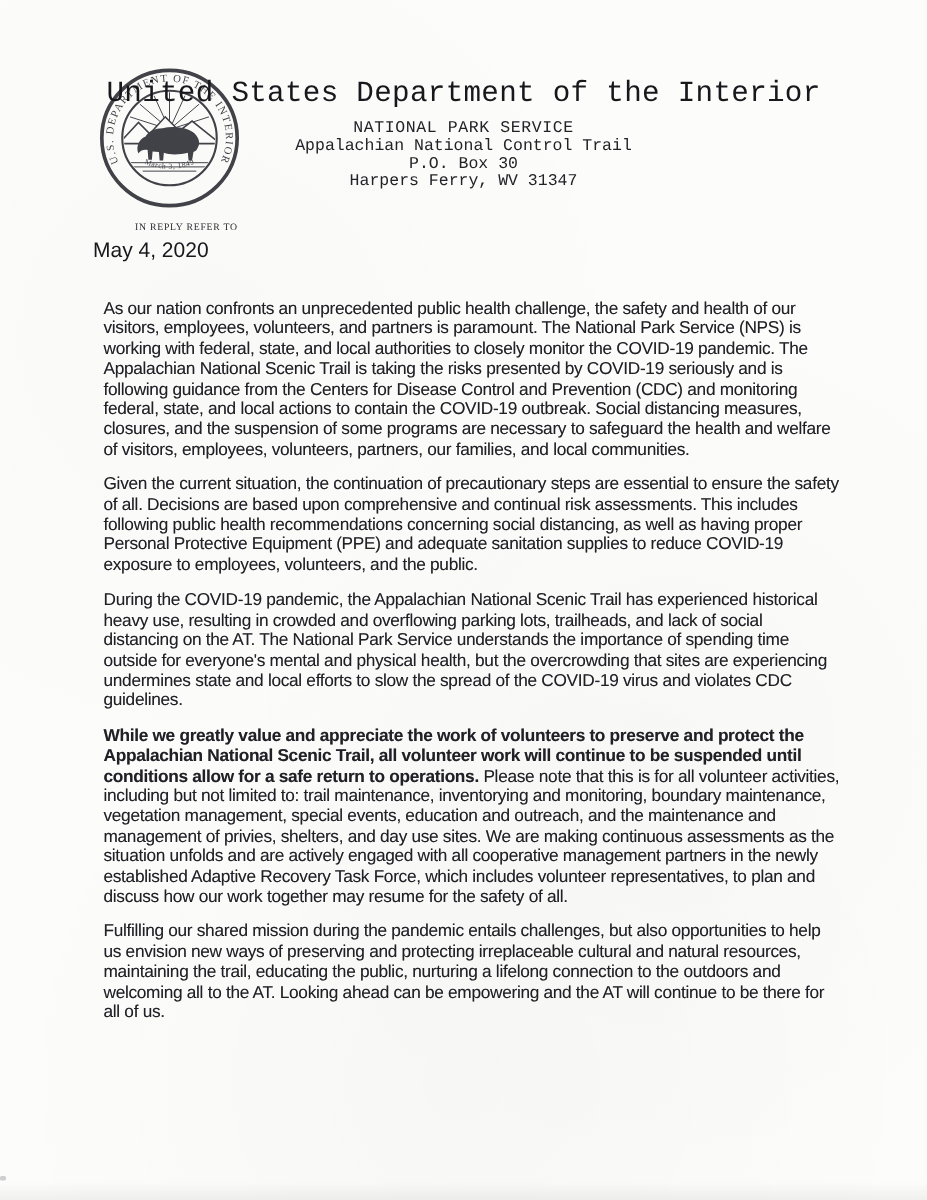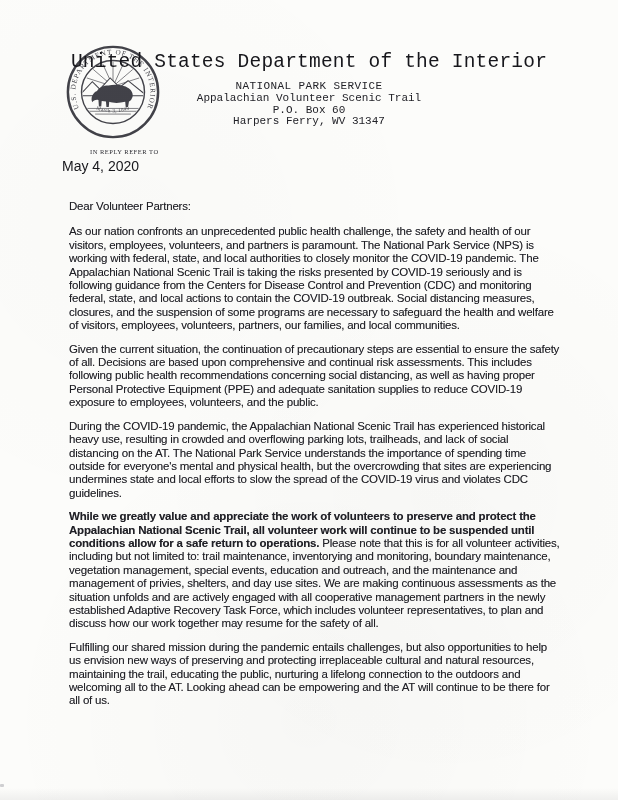--- a/index.html
+++ b/index.html
@@ -83,32 +83,31 @@
     </g>
     <text font-family="Liberation Serif, serif" font-size="5.4" letter-spacing=".4" fill="#2e2e36">
       <textPath href="#datePath" startOffset="50%" text-anchor="middle">March 3, 1849</textPath>
     </text>
   </svg>
 
   <div class="head-block">
     <div class="dept-title">United States Department of the Interior</div>
     <div class="sub-block">
       <div class="agency">NATIONAL PARK SERVICE</div>
-      <div>Appalachian Volunteer Scenic Trail</div>
-      <div>P.O. Box 60</div>
+      <div>Appalachian National Control Trail</div>
+      <div>P.O. Box 30</div>
       <div>Harpers Ferry, WV  31347</div>
     </div>
   </div>
 
   <div class="refer">IN REPLY REFER TO</div>
 
   <div class="date-line">May 4, 2020</div>
 
   <div class="letter-body">
-    <p class="salutation">Dear Volunteer Partners:</p>
 
     <p class="para"><span class="bold"></span><span>As our nation confronts an unprecedented public health challenge, the safety and health of our visitors, employees, volunteers, and partners is paramount. The National Park Service (NPS) is working with federal, state, and local authorities to closely monitor the COVID-19 pandemic. The Appalachian National Scenic Trail is taking the risks presented by COVID-19 seriously and is following guidance from the Centers for Disease Control and Prevention (CDC) and monitoring federal, state, and local actions to contain the COVID-19 outbreak.  Social distancing measures, closures, and the suspension of some programs are necessary to safeguard the health and welfare of visitors, employees, volunteers, partners, our families, and local communities.</span></p>
 
     <p class="para"><span class="bold"></span><span>Given the current situation, the continuation of precautionary steps are essential to ensure the safety of all. Decisions are based upon comprehensive and continual risk assessments. This includes following public health recommendations concerning social distancing, as well as having proper Personal Protective Equipment (PPE) and adequate sanitation supplies to reduce COVID-19 exposure to employees, volunteers, and the public.</span></p>
 
     <p class="para"><span class="bold"></span><span>During the COVID-19 pandemic, the Appalachian National Scenic Trail has experienced historical heavy use, resulting in crowded and overflowing parking lots, trailheads, and lack of social distancing on the AT.  The National Park Service understands the importance of spending time outside for everyone's mental and physical health, but the overcrowding that sites are experiencing undermines state and local efforts to slow the spread of the COVID-19 virus and violates CDC guidelines.</span></p>
 
     <p class="para"><span class="bold">While we greatly value and appreciate the work of volunteers to preserve and protect the Appalachian National Scenic Trail, all volunteer work will continue to be suspended until conditions allow for a safe return to operations.</span><span> Please note that this is for all volunteer activities, including but not limited to: trail maintenance, inventorying and monitoring, boundary maintenance, vegetation management, special events, education and outreach, and the maintenance and management of privies, shelters, and day use sites.  We are making continuous assessments as the situation unfolds and are actively engaged with all cooperative management partners in the newly established Adaptive Recovery Task Force, which includes volunteer representatives, to plan and discuss how our work together may resume for the safety of all.</span></p>
 
     <p class="para"><span class="bold"></span><span>Fulfilling our shared mission during the pandemic entails challenges, but also opportunities to help us envision new ways of preserving and protecting irreplaceable cultural and natural resources, maintaining the trail, educating the public, nurturing a lifelong connection to the outdoors and welcoming all to the AT. Looking ahead can be empowering and the AT will continue to be there for all of us.</span></p>

